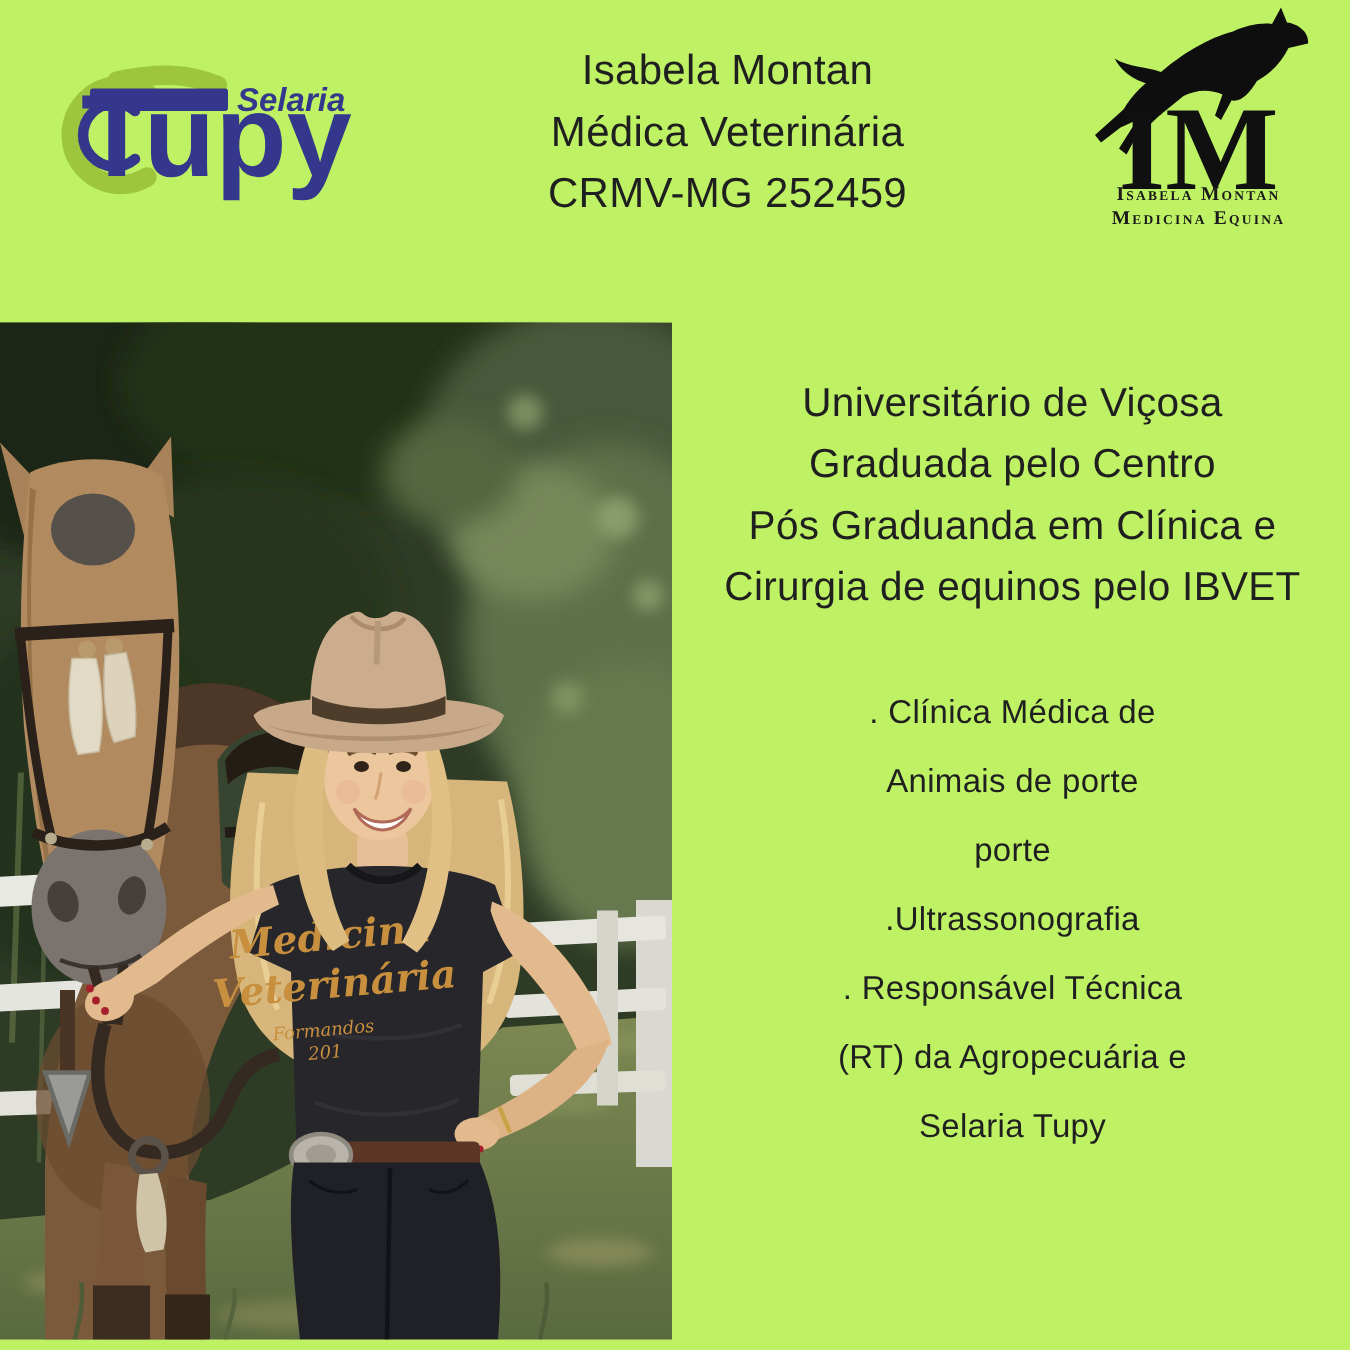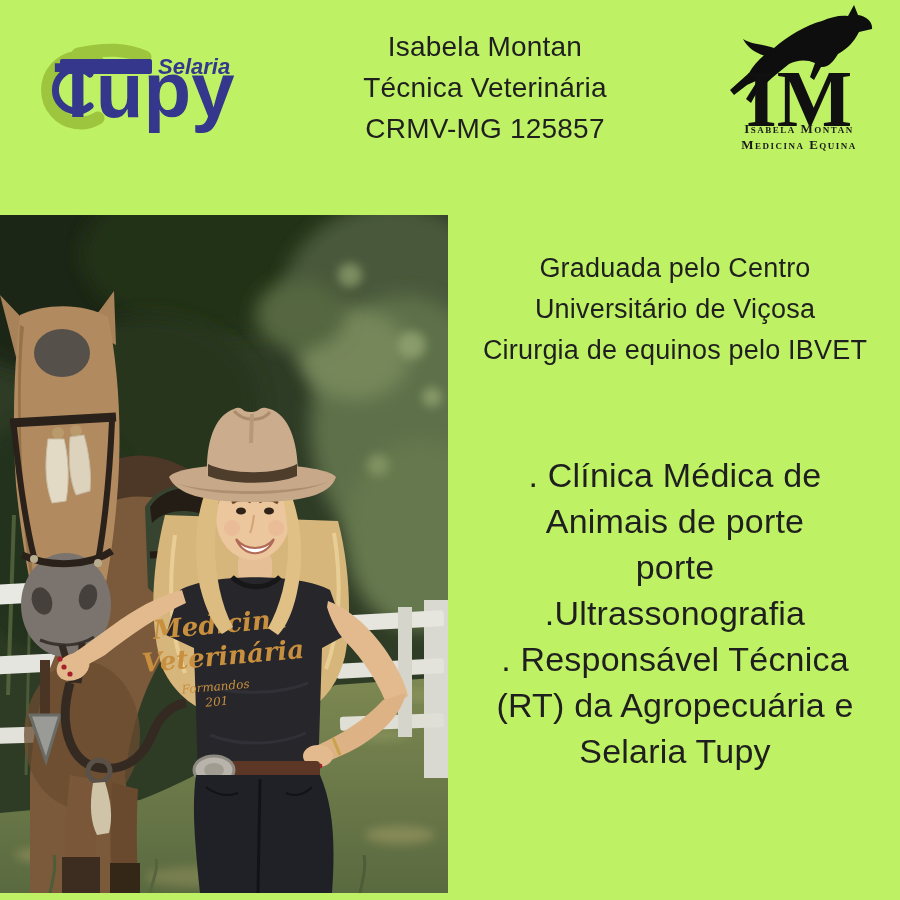--- a/index.html
+++ b/index.html
@@ -24,21 +24,21 @@
   .photo svg{display:block;width:448px;height:678px;}
 
   
   .info-education{
     position:absolute;left:452px;top:248px;width:446px;
     text-align:center;font-size:27px;line-height:41px;color:#1f1f1f;
     letter-spacing:.2px;
   }
   .info-services{
     position:absolute;left:450px;top:452px;width:450px;
-    text-align:center;font-size:34px;line-height:46px;color:#1f1f1f;
+    text-align:center;font-size:22px;line-height:46px;color:#1f1f1f;
     letter-spacing:.2px;
   }
   .smallcaps{font-variant:small-caps;}
 </style>
 </head>
 <body>
 
 <div class="canvas">
 
   <div class="tupy-logo">
@@ -47,22 +47,22 @@
       <path d="M 66,26 C 95,20 114,21 133,29" fill="none" stroke="#9dc53d" stroke-width="13" stroke-linecap="round"></path>
       <path d="M 78,46 A 21,21 0 1 0 78,78" fill="none" stroke="#34378c" stroke-width="7" stroke-linecap="round"></path>
       <rect x="48" y="31" width="92" height="15" rx="2" fill="#34378c"></rect>
       <text x="42" y="89" font-size="78" font-weight="bold" fill="#34378c" font-family="Liberation Sans, sans-serif">Tupy</text>
       <text x="146" y="46" font-size="22" font-weight="bold" font-style="italic" fill="#34378c" font-family="Liberation Sans, sans-serif">Selaria</text>
     </svg>
   </div>
 
   <div class="header-title">
     <div>Isabela Montan</div>
-    <div>Técnica Veterinária</div>
-    <div>CRMV-MG 125857</div>
+    <div>Médica Veterinária</div>
+    <div>CRMV-MG 252459</div>
   </div>
 
   <div class="im-logo">
     <svg viewBox="0 0 198 158">
       <g>
         <path d="M148,16 L154,5 L158,15 C166,16 173,22 172,29 L159,32 C154,42 147,49 138,54
                  C133,62 128,68 121,67 L114,80 L110,77 L115,63
                  C106,59 97,60 89,64 L73,77 L57,92 L51,103 L46,99 L58,80
                  L47,85 L34,95 L30,90 L49,73
                  C55,63 63,55 74,48 C88,36 106,25 122,21 C131,17 140,15 148,16 Z" fill="#0e0e0e"></path>
@@ -282,22 +282,23 @@
 
       <g>
         <path d="M 50,678 C 54,660 56,650 54,640" stroke="#4e5c38" stroke-width="3" fill="none"></path>
         <path d="M 150,678 C 154,662 158,654 156,644" stroke="#55643d" stroke-width="3" fill="none"></path>
         <path d="M 360,678 C 364,660 366,650 364,640" stroke="#4e5c38" stroke-width="3" fill="none"></path>
       </g>
     </svg>
   </div>
 
   <div class="info-education">
+    <div>Universitário de Viçosa</div>
     <div>Graduada pelo Centro</div>
-    <div>Universitário de Viçosa</div>
+    <div>Pós Graduanda em Clínica e</div>
     <div>Cirurgia de equinos pelo IBVET</div>
   </div>
 
   <div class="info-services">
     <div>. Clínica Médica de</div>
     <div>Animais de porte</div>
     <div>porte</div>
     <div>.Ultrassonografia</div>
     <div>. Responsável Técnica</div>
     <div>(RT) da Agropecuária e</div>

